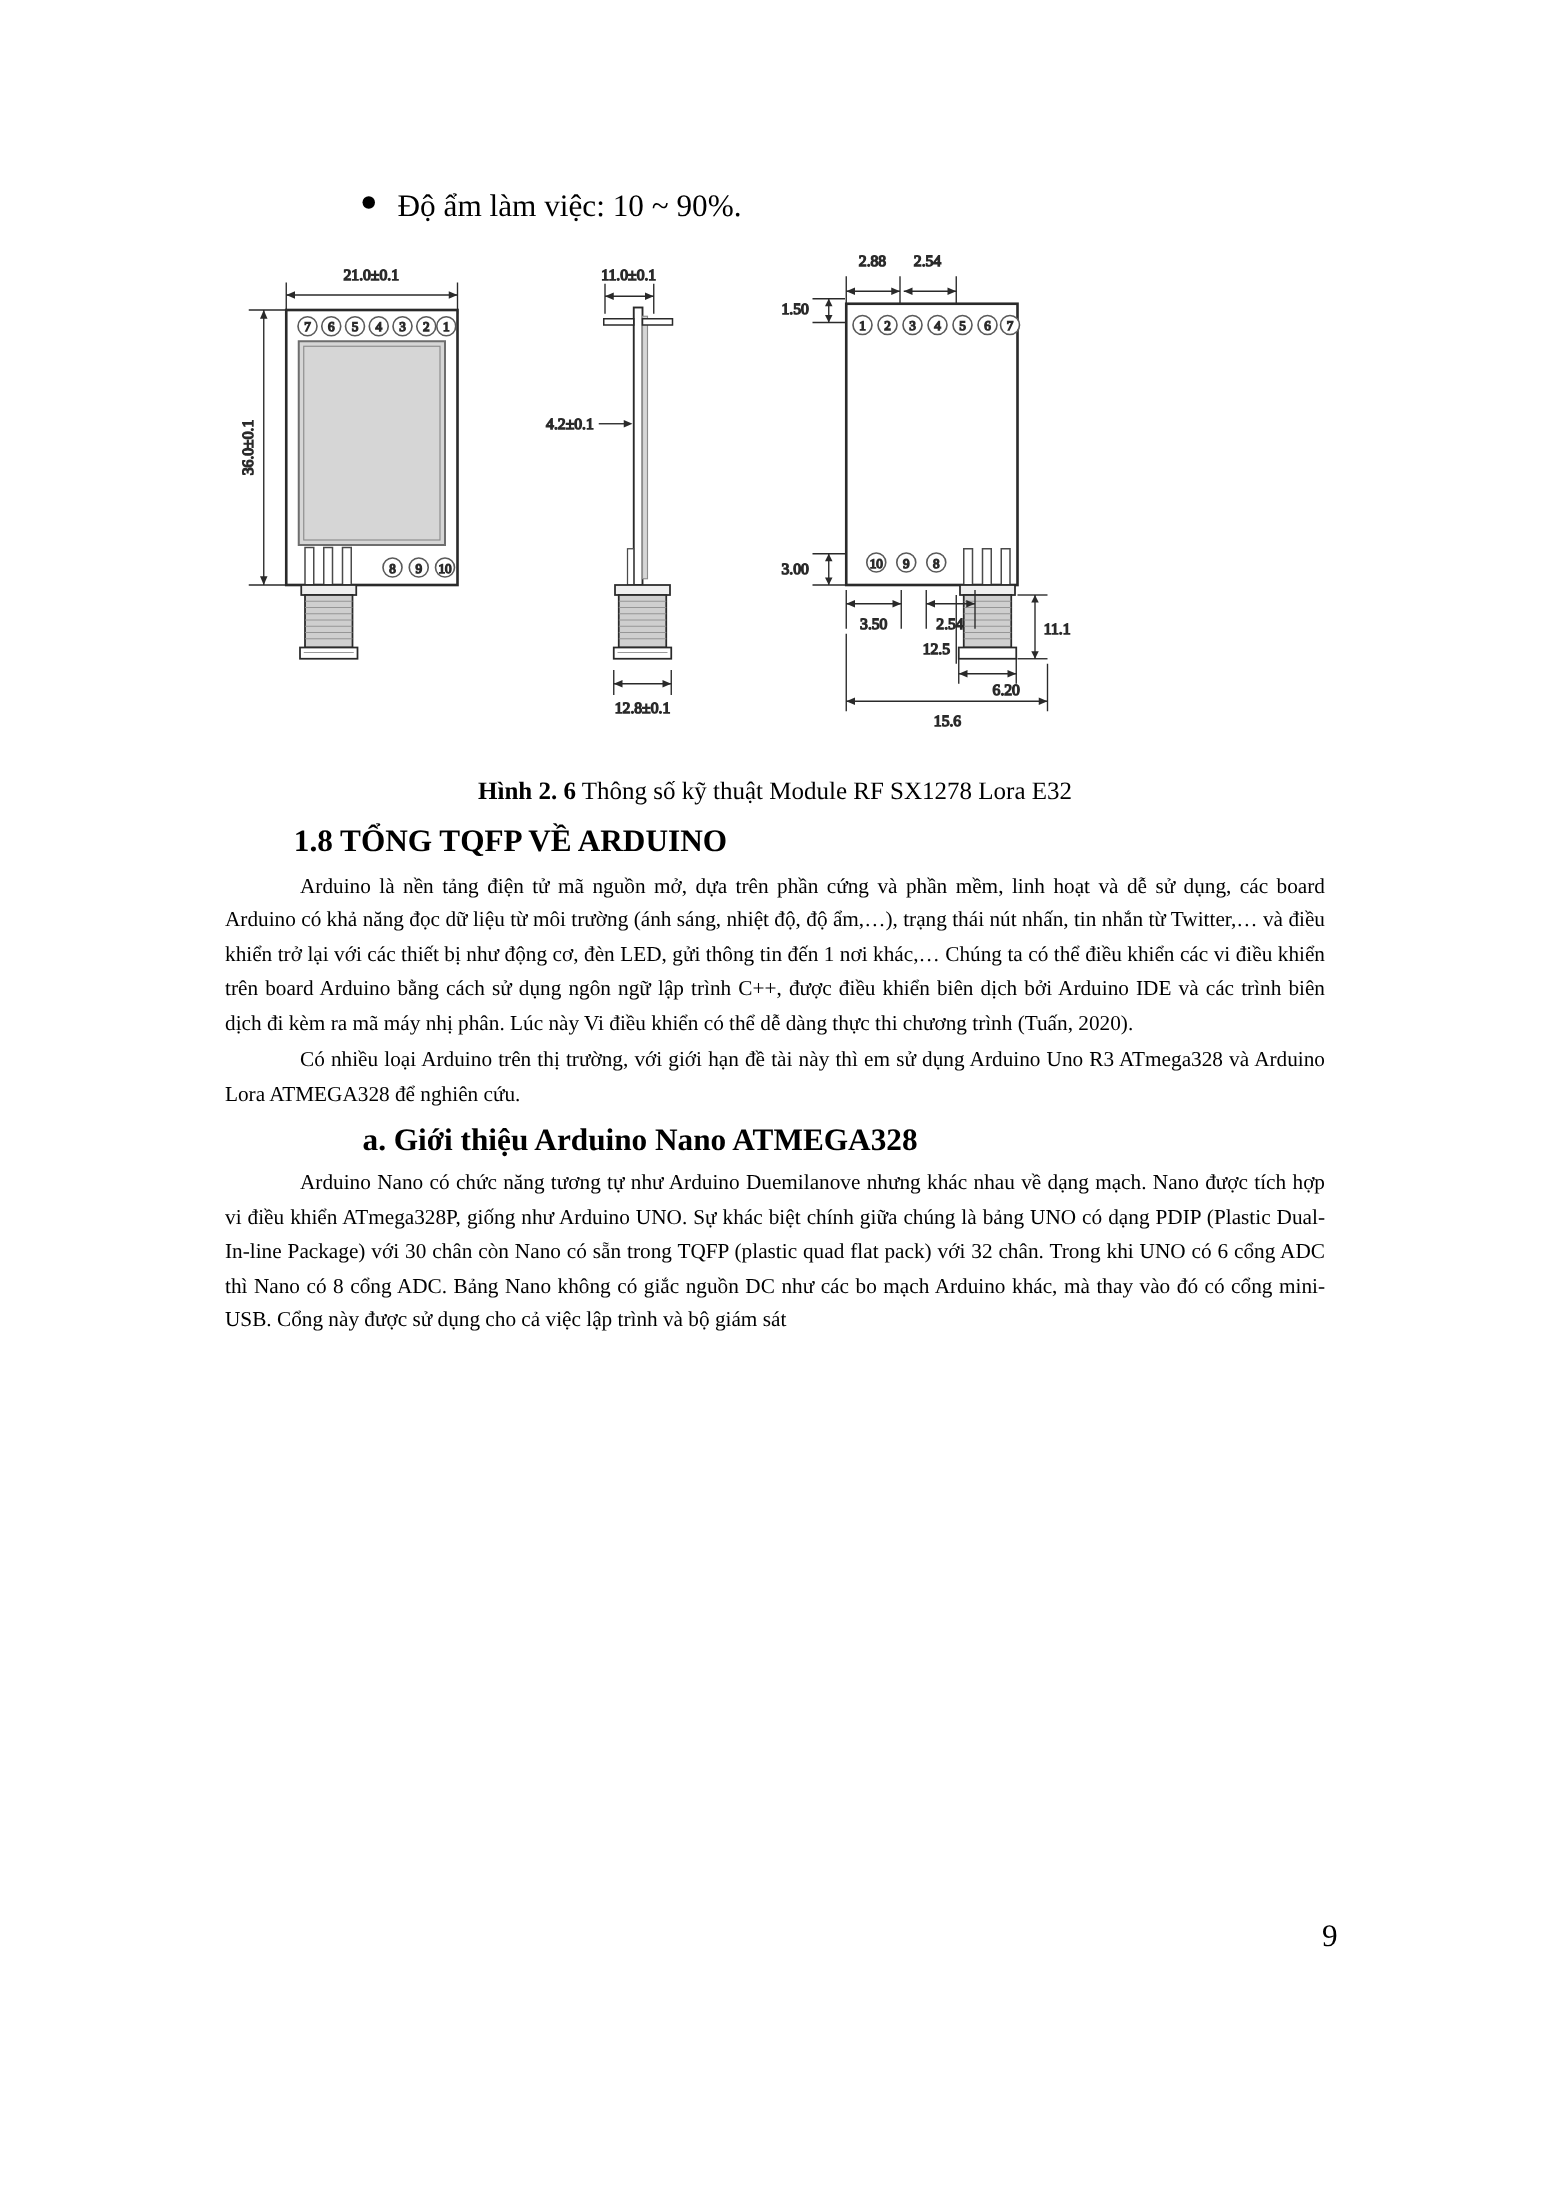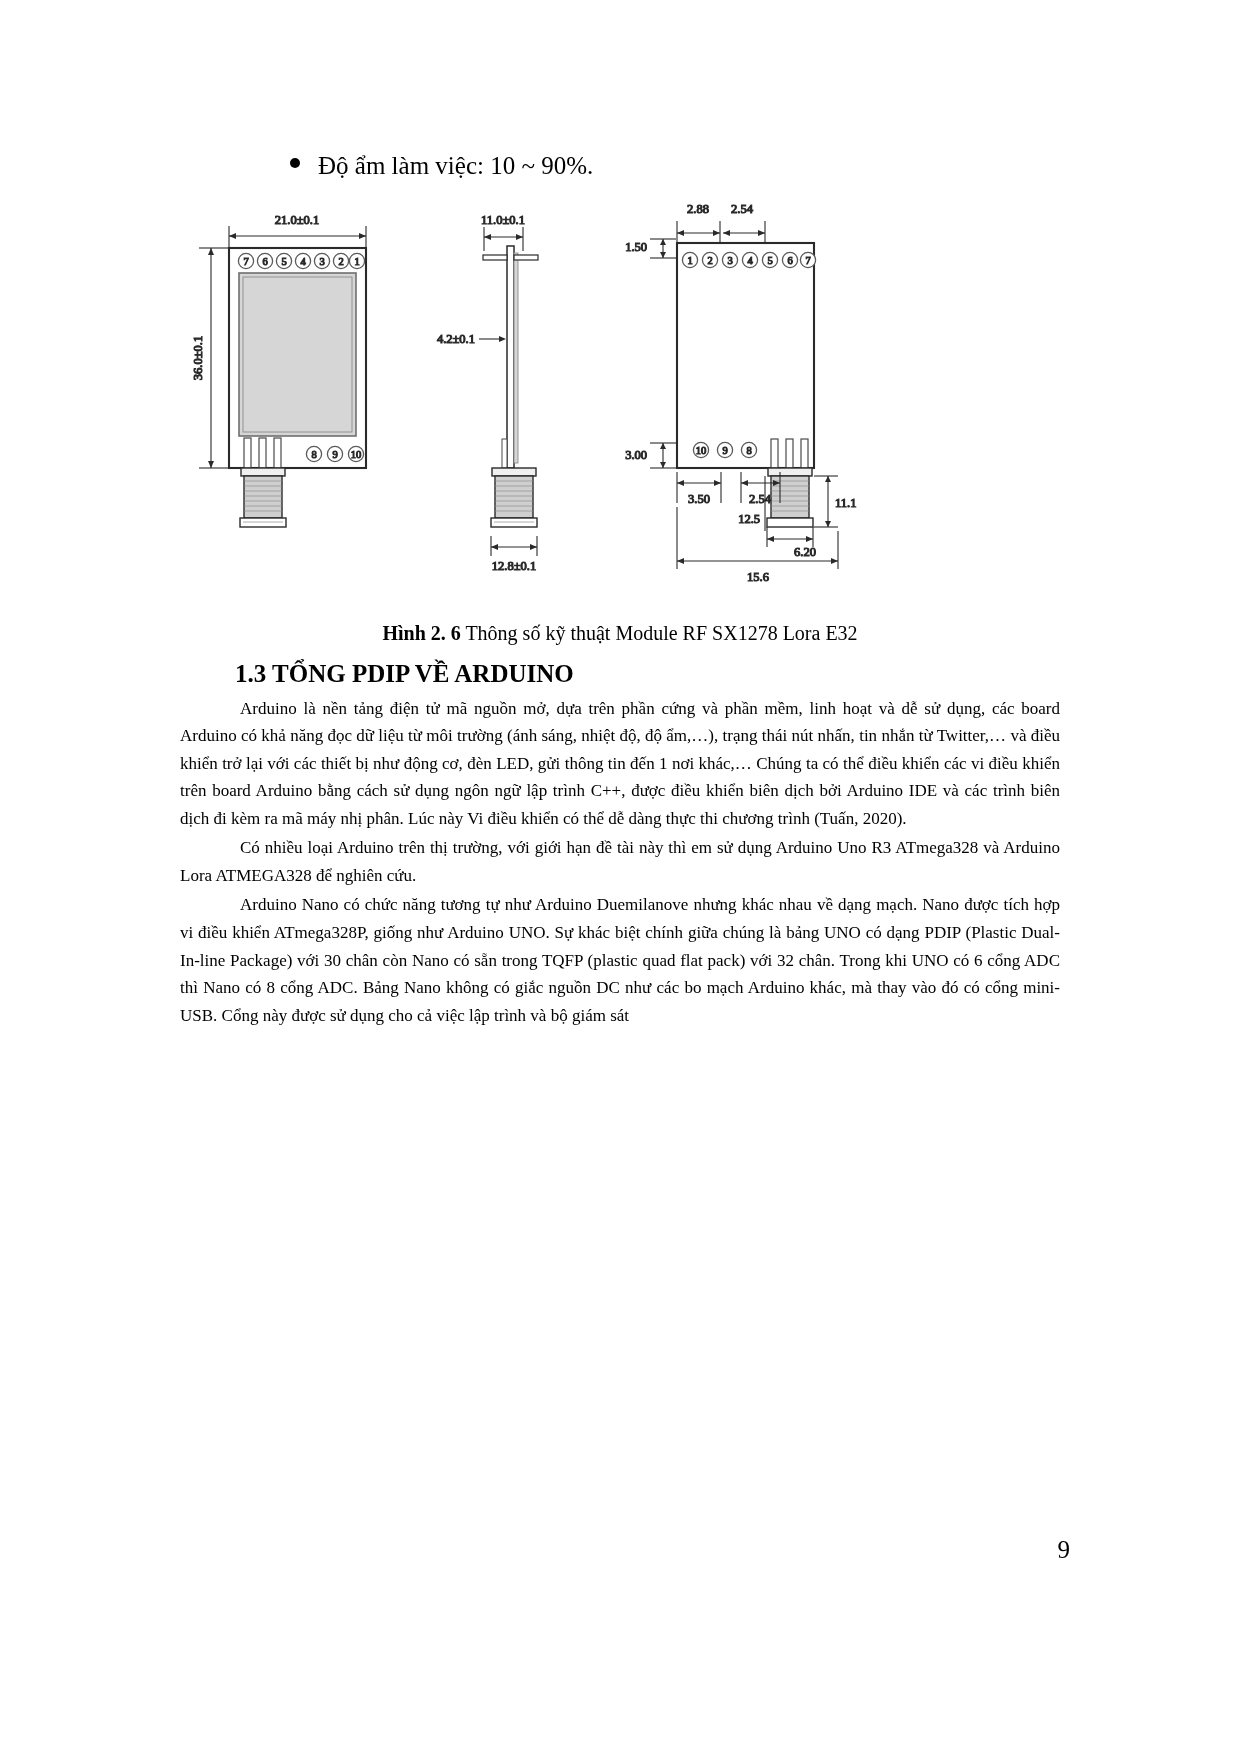--- a/index.html
+++ b/index.html
@@ -336,27 +336,28 @@
 
         </g>
       </svg>
     </div>
 
     <div class="fig-caption">
       <b>Hình 2. 6</b><span> Thông số kỹ thuật Module RF SX1278 Lora E32</span>
     </div>
 
     <h2 class="sec">
-      <span>1.3</span>
-      <span>TỔNG PDIP VỀ ARDUINO</span>
+      <span>1.8</span>
+      <span>TỔNG TQFP VỀ ARDUINO</span>
     </h2>
 
     <p class="body">Arduino là nền tảng điện tử mã nguồn mở, dựa trên phần cứng và phần mềm, linh hoạt và dễ sử dụng, các board Arduino có khả năng đọc dữ liệu từ môi trường (ánh sáng, nhiệt độ, độ ẩm,…), trạng thái nút nhấn, tin nhắn từ Twitter,… và điều khiển trở lại với các thiết bị như động cơ, đèn LED, gửi thông tin đến 1 nơi khác,… Chúng ta có thể điều khiển các vi điều khiển trên board Arduino bằng cách sử dụng ngôn ngữ lập trình C++, được điều khiển biên dịch bởi Arduino IDE và các trình biên dịch đi kèm ra mã máy nhị phân. Lúc này Vi điều khiển có thể dễ dàng thực thi chương trình (Tuấn, 2020).</p>
     <p class="body">Có nhiều loại Arduino trên thị trường, với giới hạn đề tài này thì em sử dụng Arduino Uno R3 ATmega328 và Arduino Lora ATMEGA328 để nghiên cứu.</p>
 
 
+    <h4 class="subsub">a. Giới thiệu Arduino Nano ATMEGA328</h4>
 
     <p class="body">Arduino Nano có chức năng tương tự như Arduino Duemilanove nhưng khác nhau về dạng mạch. Nano được tích hợp vi điều khiển ATmega328P, giống như Arduino UNO. Sự khác biệt chính giữa chúng là bảng UNO có dạng PDIP (Plastic Dual-In-line Package) với 30 chân còn Nano có sẵn trong TQFP (plastic quad flat pack) với 32 chân. Trong khi UNO có 6 cổng ADC thì Nano có 8 cổng ADC. Bảng Nano không có giắc nguồn DC như các bo mạch Arduino khác, mà thay vào đó có cổng mini-USB. Cổng này được sử dụng cho cả việc lập trình và bộ giám sát</p>
 
   </div>
 
   <div class="pagenum">9</div>
 </div>
 
 </body></html>

